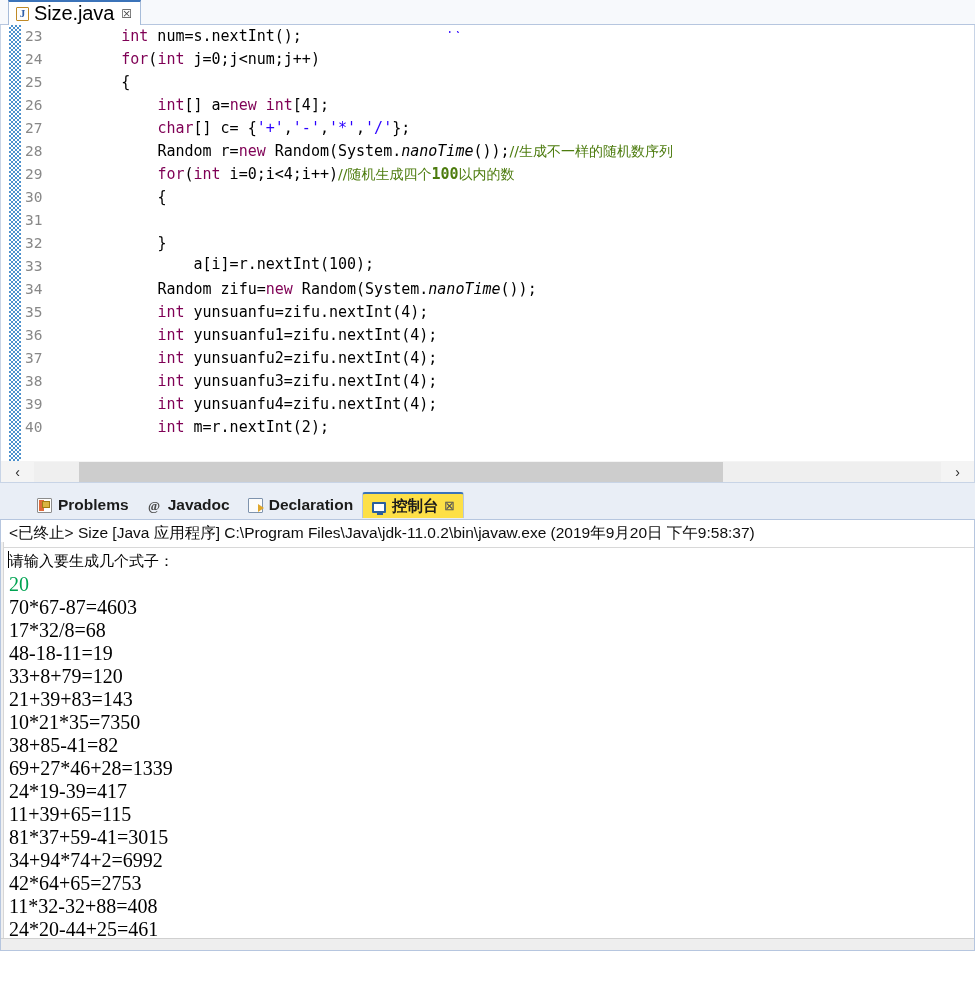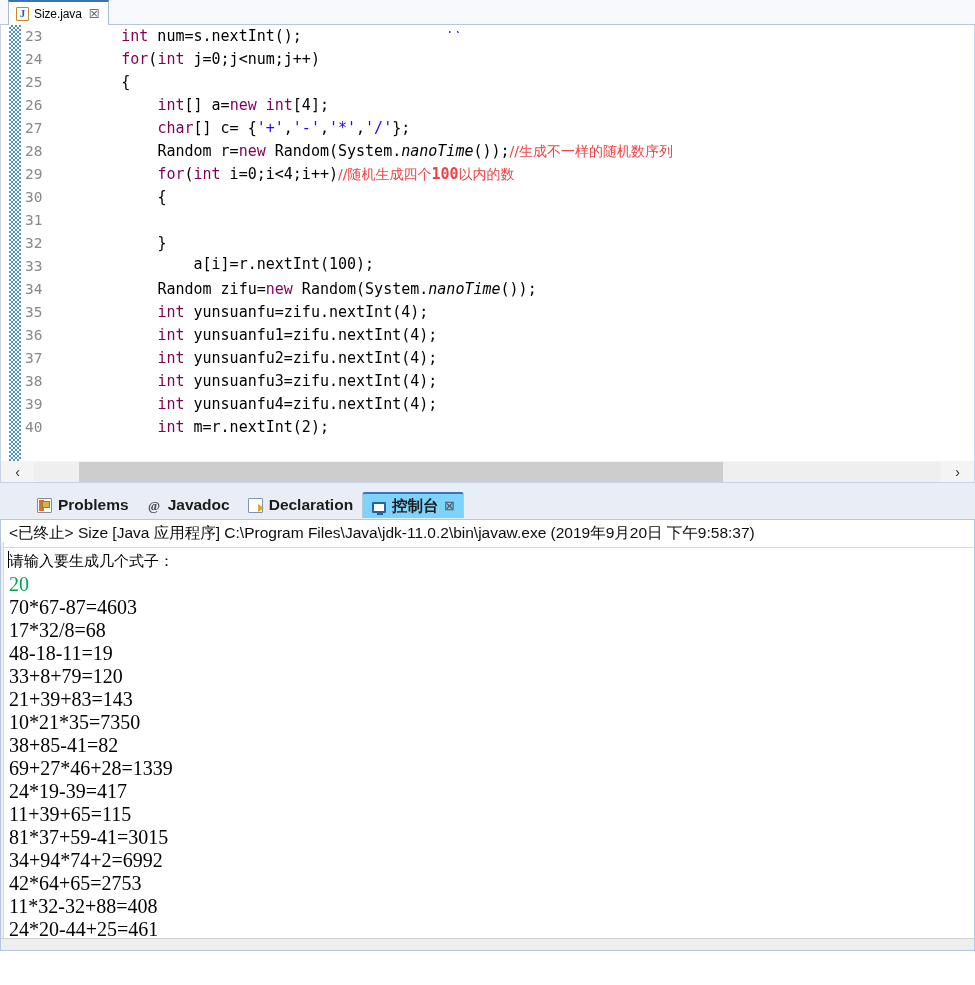--- a/index.html
+++ b/index.html
@@ -49,21 +49,21 @@
     content: "J";
     position: absolute;
     left: 0; right: 0; top: -2px;
     text-align: center;
     font-family: "Liberation Serif", serif;
     font-size: 11px;
     font-weight: bold;
     color: #2f5fa8;
     line-height: 15px;
   }
-  .tab-title { font-size: 12px; letter-spacing: -0.1px; text-align: center; }
+  .tab-title { font-size: 20px; letter-spacing: -0.1px; text-align: center; }
   .tab-close {
     font-size: 12px; color: #444; line-height: 1;
     margin-left: 2px;
   }
 
   
   .editor-body {
     position: relative;
     height: 436px;
     background: #ffffff;
@@ -101,21 +101,21 @@
     min-width: 48px;
     text-align: left;
     padding-left: 24px;
     color: #888888;
     font-family: "DejaVu Sans Mono", monospace;
     font-size: 14.5px;
   }
   .src { color: #000000; }
   .kw { color: #7f0055; font-weight: normal; }
   .str { color: #2a00ff; }
-  .cmt { color: #ef4444; margin-top: 16px; }
+  .cmt { color: #4d7c0f; margin-top: 16px; }
   .static-m { font-style: italic; }
   .cjk { font-family: "DejaVu Sans", sans-serif; font-size: 14px; }
 
   .top-remnant {
     position: absolute;
     left: 0; top: 0; width: 100%; height: 8px;
     overflow: hidden;
     font-family: "DejaVu Sans Mono", monospace;
     font-size: 15px;
     color: #2a00ff;
@@ -174,21 +174,21 @@
     font-weight: bold;
   }
   .c-tab {
     display: flex; align-items: center; gap: 6px;
     height: 26px;
     padding: 0 9px;
     font-size: 15.5px;
     color: #1b1b1b;
   }
   .c-tab.active {
-    background: #7dd3fc;
+    background: #fde047;
     border: 1px solid #b6c6df;
     border-bottom: none;
     border-top: 2px solid #3b73b9;
     border-radius: 3px 3px 0 0;
   }
   .c-tab .label { white-space: nowrap; }
   .c-tab .close { font-size: 11px; color: #555; }
 
   .ic { width: 15px; height: 15px; position: relative; flex: 0 0 auto; display:inline-block; }
   .ic-problems {

